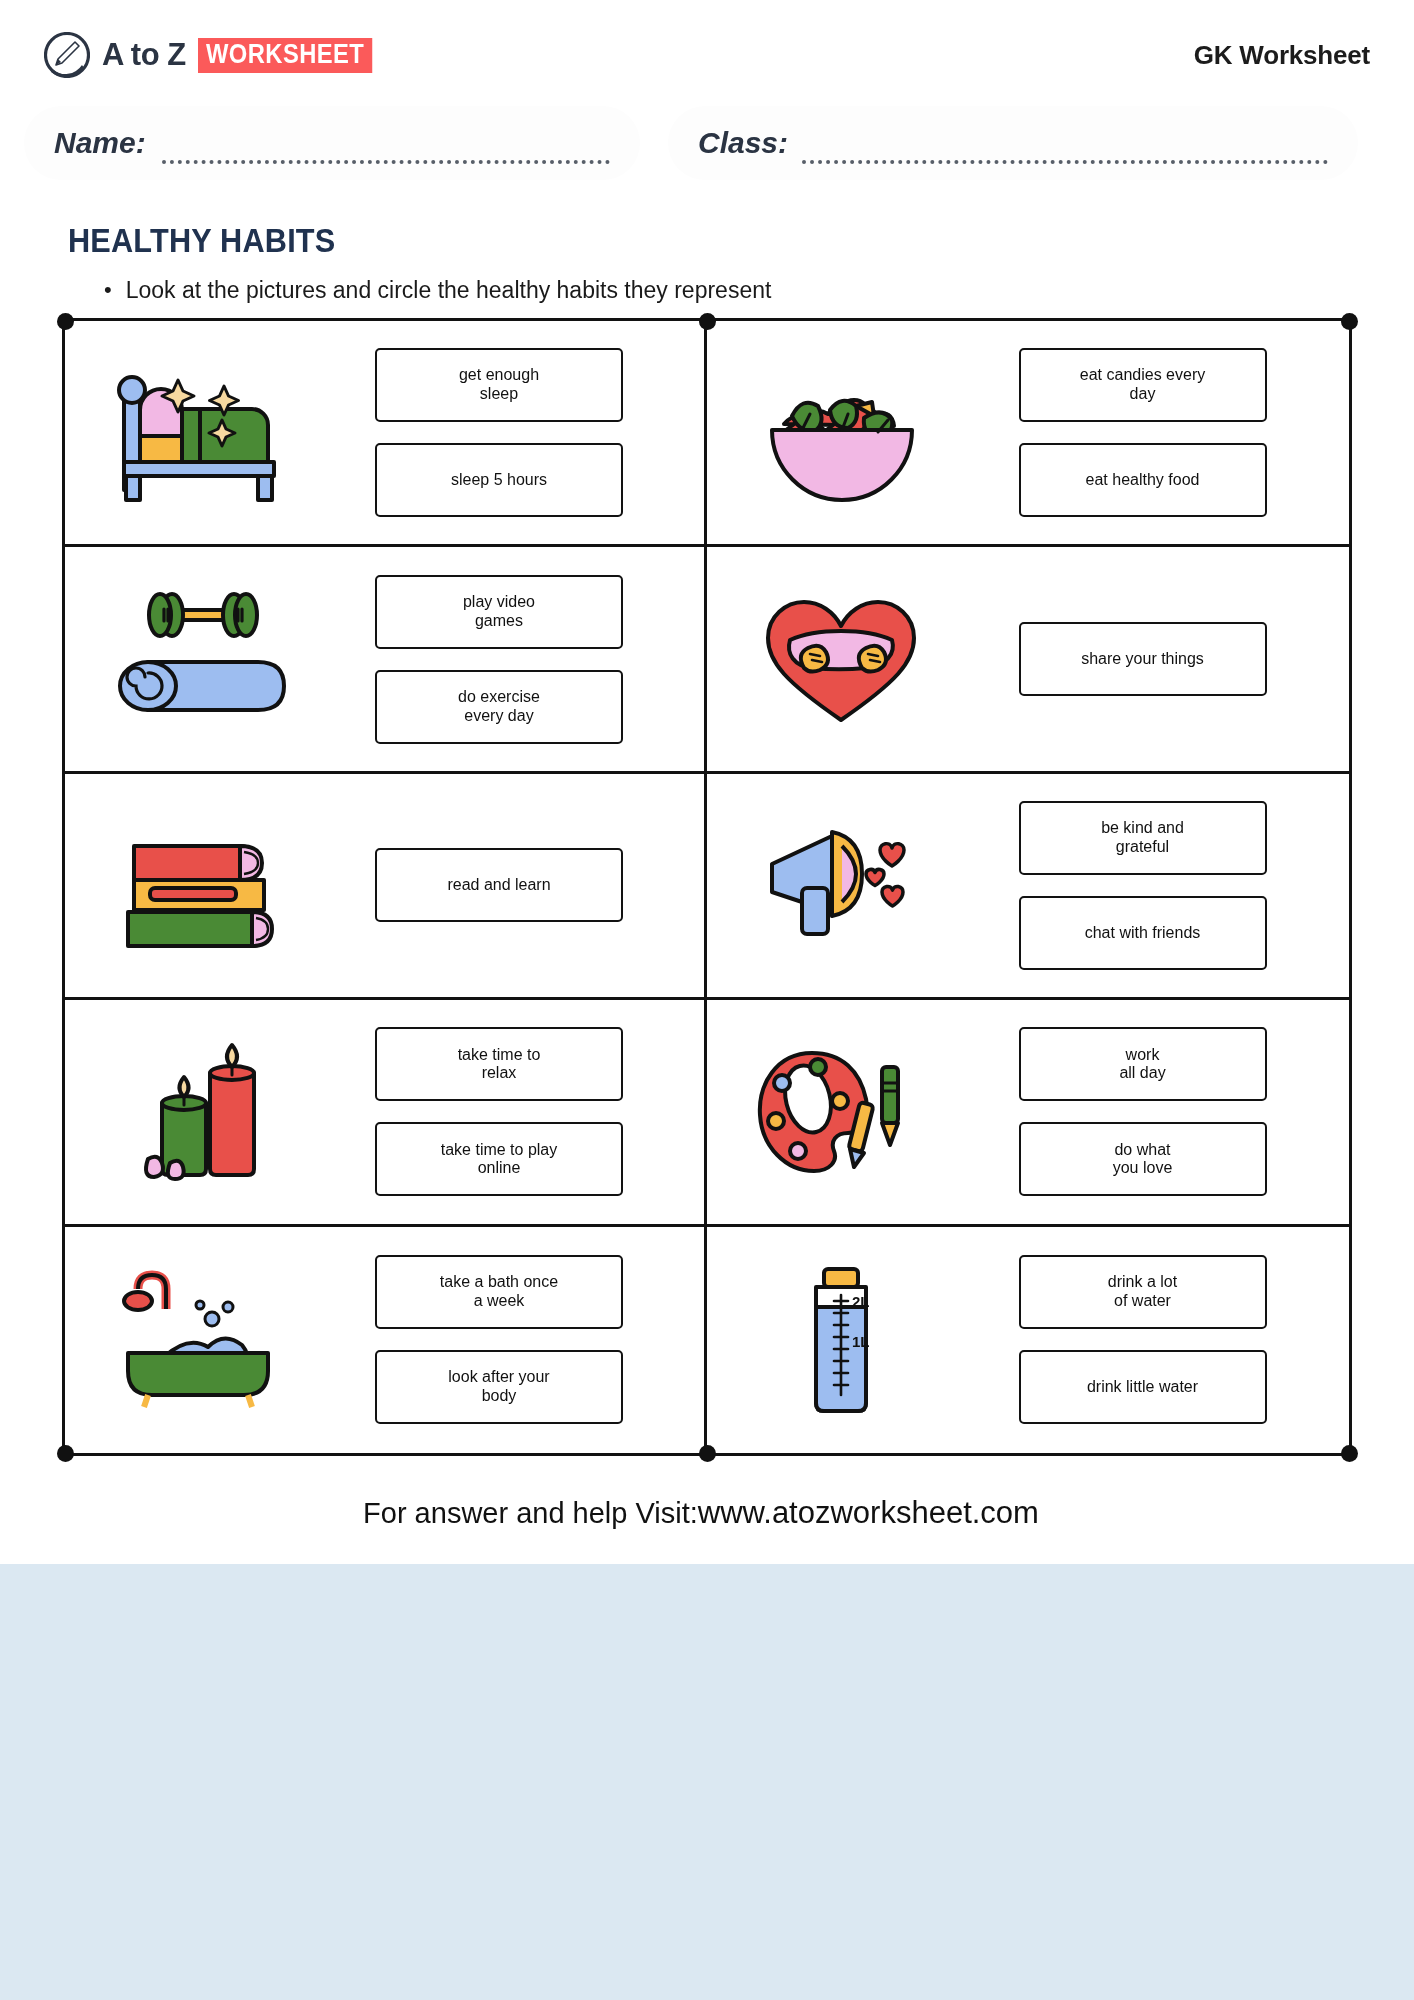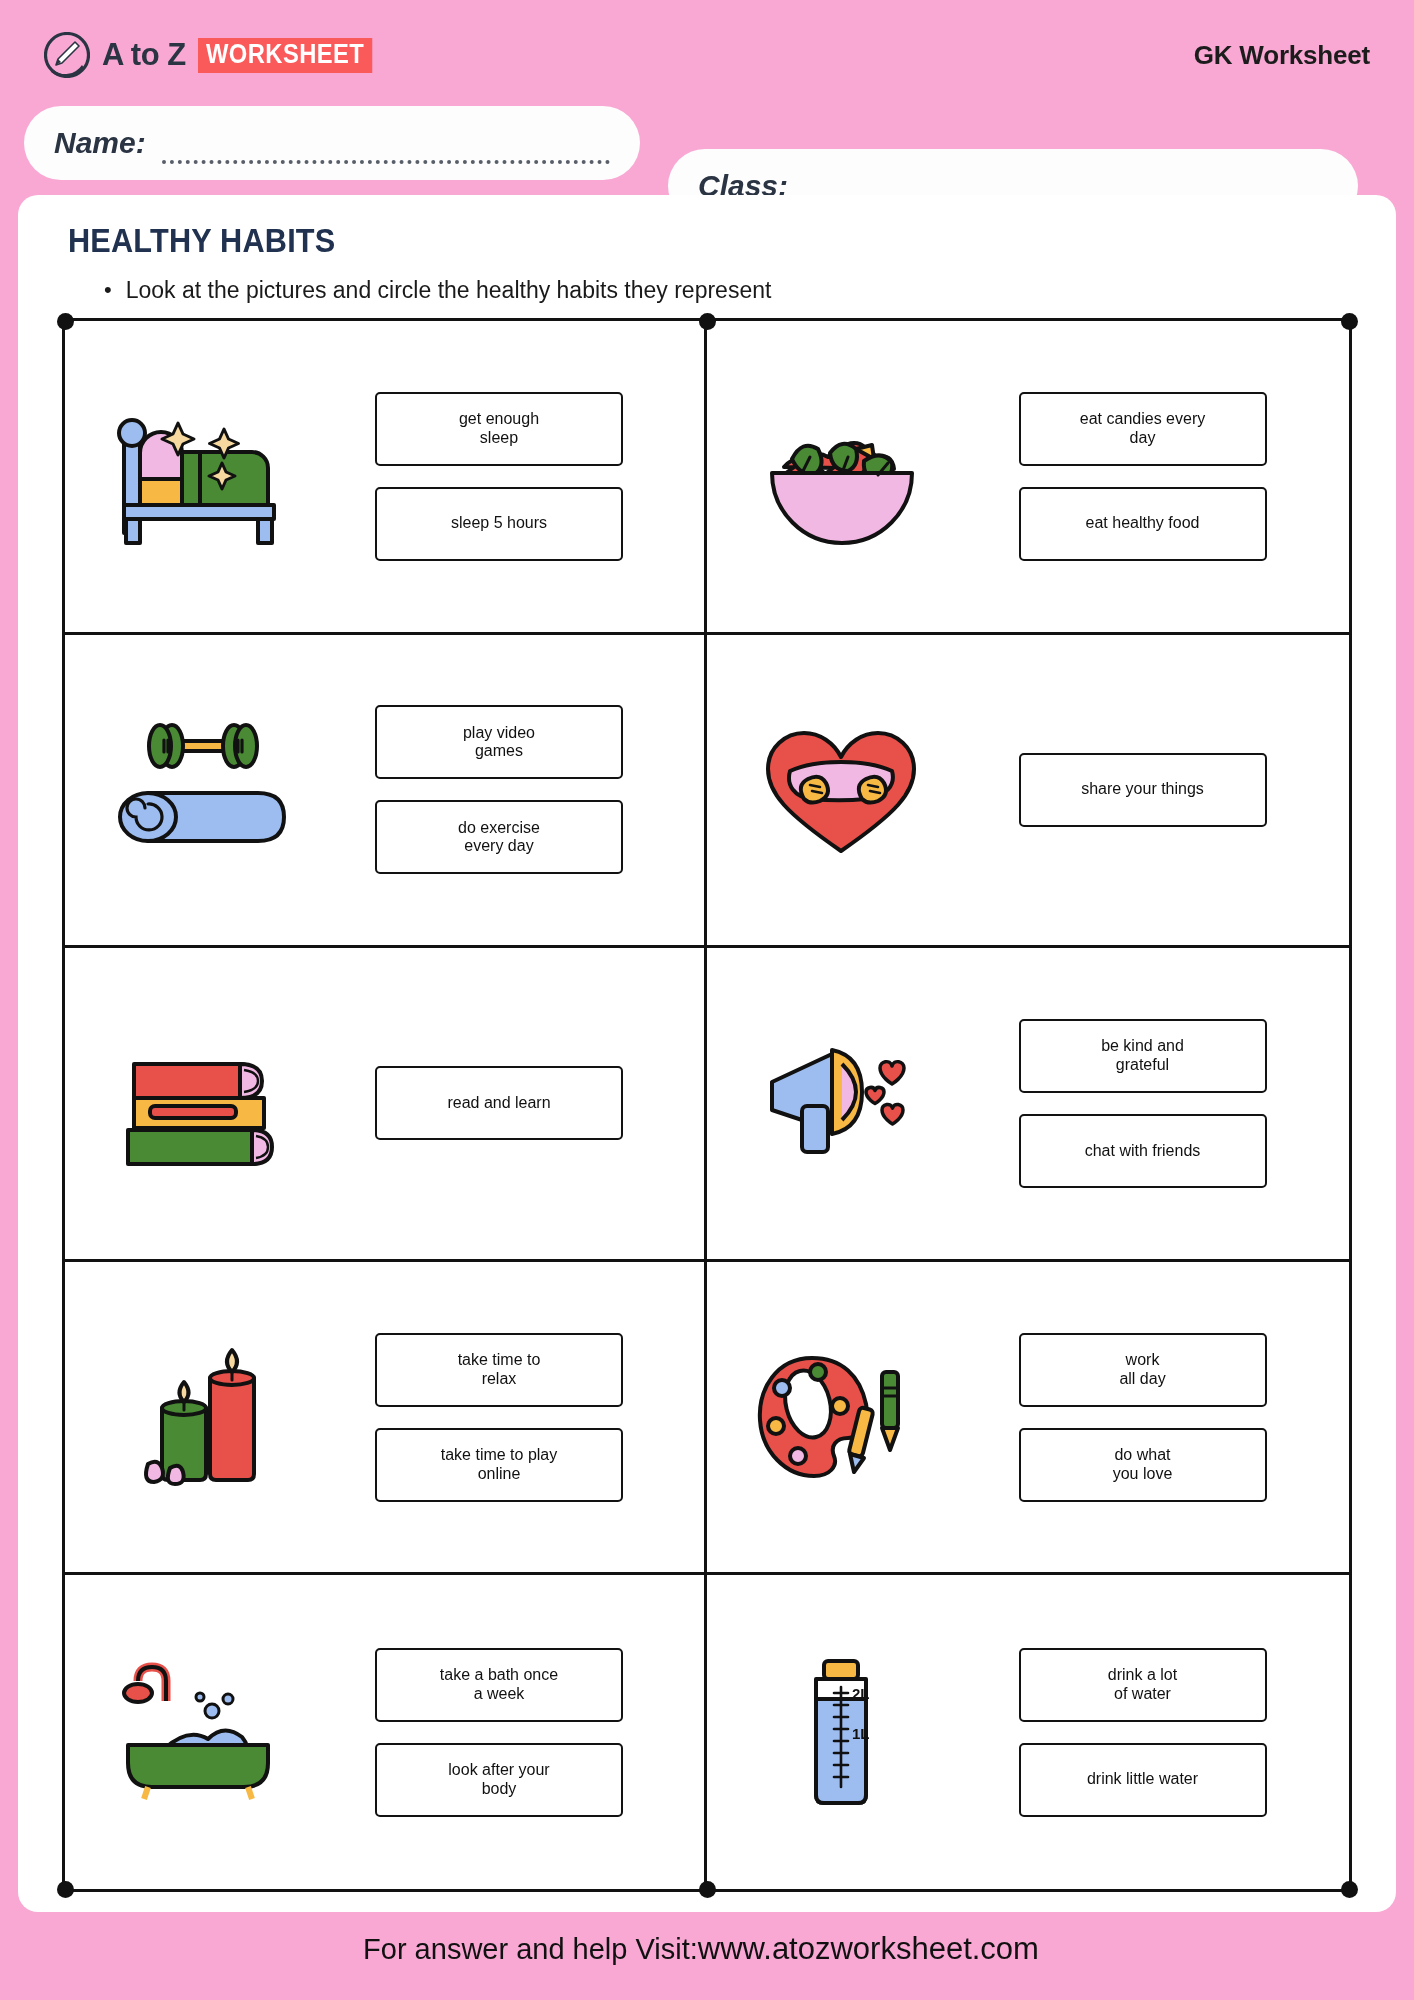--- a/index.html
+++ b/index.html
@@ -2,21 +2,21 @@
 <html><head>
 <meta charset="utf-8">
 <style>
   * { box-sizing: border-box; margin: 0; padding: 0; }
   html, body {
     width: 1414px; height: 2000px;
     background: #dbe8f2;
     font-family: "Liberation Sans", sans-serif;
     overflow: hidden;
   }
-  .page { position: relative; width: 1414px; height: 2000px; background: #f9a8d4; }
+  .page { position: relative; width: 1414px; height: 1564px; background: #ffffff; }
 
   
   .topbar {
     position: absolute; top: 0; left: 0; right: 0; height: 110px;
     display: flex; align-items: center; justify-content: space-between;
     padding: 0 44px;
   }
   .brand { display: flex; align-items: center; gap: 12px; }
   .brand-mark { width: 46px; height: 46px; flex: 0 0 46px; }
   .brand-text {
@@ -35,21 +35,21 @@
   
   .fieldrow {
     position: absolute; top: 106px; left: 24px; right: 40px; height: 74px;
     display: flex; gap: 28px; font-style: italic;
   }
   .field {
     background: #fdfdfd; border-radius: 37px; display: flex; align-items: center;
     padding: 0 30px; height: 74px;
   }
   .field.name { flex: 0 0 616px; }
-  .field.cls  { flex: 0 0 690px; margin-top: 43px; }
+  .field.cls  { flex: 0 0 690px; }
   .field-label { font-size: 30px; font-weight: bold; color: #2b3443; white-space: nowrap; }
   .dots {
     flex: 1; margin-left: 14px; height: 20px;
     border-bottom: 4px dotted #3c4450; opacity: 0.85;
     align-self: flex-end; margin-bottom: 16px;
   }
   .field.name .dots { margin-left: 16px; }
 
   
   .card {

